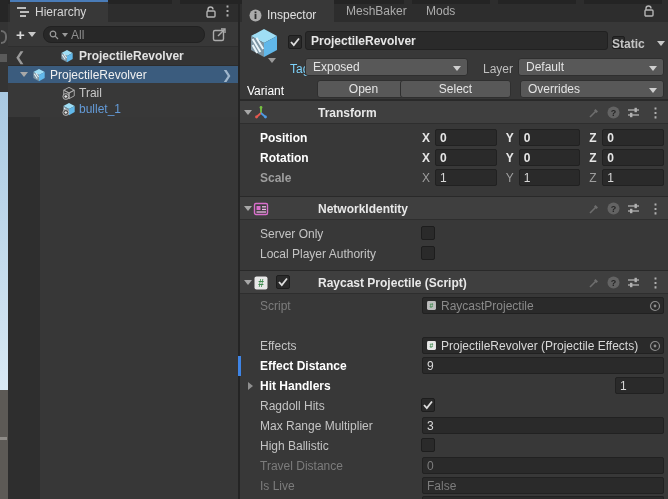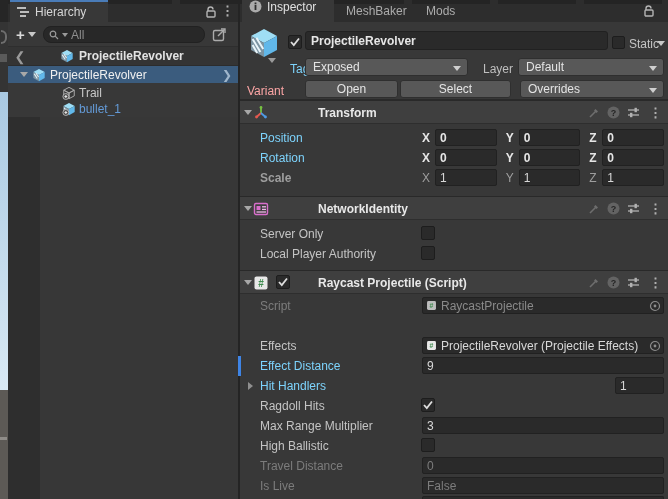--- a/index.html
+++ b/index.html
@@ -53,66 +53,66 @@
   .fold { width:0; height:0; border-left:4px solid transparent; border-right:4px solid transparent;
     border-top:5px solid #A8A8A8; flex:0 0 auto; }
   .fold.closed { border-top:4px solid transparent; border-bottom:4px solid transparent;
     border-left:5px solid #8F8F8F; border-right:none; }
 
   
   #divider { left:238px; top:0; width:2px; height:499px; background:#242424; }
 
   
   #inspector { left:240px; top:0; width:428px; height:499px; background:#383838; }
-  #i-tab { left:2px; top:0; width:92px; height:22px; background:#383838; display:flex; align-items:flex-start;
+  #i-tab { left:2px; top:0; width:92px; height:22px; background:#383838; display:flex; align-items:flex-end;
     padding-left:7px; gap:5px; color:#E0E0E0; }
   .i-tab-inactive { top:4px; color:#ACACAC; }
   #i-tab-meshbaker { left:106px; }
   #i-tab-mods { left:186px; }
   #i-lock { left:402px; top:4px; }
 
   #i-goheader { left:0; top:22px; right:0; height:78px; border-bottom:1px solid #2A2A2A; }
   #go-icon { left:8px; top:5px; width:32px; height:32px; }
   #go-icon-caret { left:28px; top:36px; width:0; height:0; border-left:4px solid transparent;
     border-right:4px solid transparent; border-top:5px solid #9A9A9A; }
   .cb { width:14px; height:14px; background:#2A2A2A; border:1px solid #1D1D1D; border-radius:2px; }
   #go-enable { left:48px; top:13px; }
   #go-name { left:65px; top:9px; width:303px; height:19px; background:#2A2A2A; border:1px solid #212121;
     border-radius:3px; color:#E6E6E6; font-weight:bold; padding:2px 5px; }
   #go-static-cb { left:372px; top:14px; width:13px; height:13px; }
-  #go-static-lbl { left:389px; top:15px; color:#C4C4C4; }
+  #go-static-lbl { left:372px; top:15px; color:#C4C4C4;font-weight:bold; }
   #go-static-caret { left:417px; top:19px; }
   .caret { width:0; height:0; border-left:4px solid transparent; border-right:4px solid transparent;
     border-top:5px solid #C8C8C8; }
   #go-tag-lbl { left:50px; top:40px; color:#7dd3fc; }
   .dd { background:#585858; border:1px solid #2F2F2F; border-radius:3px; height:18px; color:#E4E4E4;
     padding:1px 18px 0 7px; position:absolute; }
   .dd::after { content:""; position:absolute; right:6px; top:7px; width:0; height:0;
     border-left:4px solid transparent; border-right:4px solid transparent; border-top:5px solid #CFCFCF; }
   #go-tag-dd { left:65px; top:36px; width:163px; }
   #go-layer-lbl { left:243px; top:40px; color:#BFBFBF; }
   #go-layer-dd { left:278px; top:36px; width:146px; }
-  #go-variant-lbl { left:7px; top:62px; color:#fca5a5; }
+  #go-variant-lbl { left:7px; top:62px; color:#ffffff; }
   .btn { background:#585858; border:1px solid #2F2F2F; border-radius:3px; height:18px; color:#E4E4E4;
     text-align:center; padding-top:1px; position:absolute; }
-  #go-open-btn { left:65px; top:58px; width:93px;text-align:center; }
+  #go-open-btn { left:77px; top:58px; width:93px;text-align:center; }
   #go-select-btn { left:160px; top:58px; width:111px; }
   #go-overrides-dd { left:280px; top:58px; width:144px; }
 
   .comp-header { left:0; right:0; height:24px; background:#3F3F3F; border-top:1px solid #292929;
     border-bottom:1px solid #2E2E2E; }
   .comp-header .fold { position:absolute; left:4px; top:9px; }
   .comp-header .cicon { position:absolute; left:13px; top:4px; width:16px; height:16px; }
   .ctitle { position:absolute; left:58px; top:5px; font-weight:bold; color:#E8E8E8;margin-left:20px; }
   .hdr-icons { position:absolute; right:6px; top:4px; display:flex; gap:7px; align-items:center; }
   .hdr-icons .kebab { margin-left:2px; }
 
   .prow { position:absolute; left:0; right:0; height:20px; }
   .plbl { position:absolute; left:20px; top:3px; color:#C4C4C4; white-space:nowrap; }
-  .plbl.bold { font-weight:normal; color:#7dd3fc; }
+  .plbl.bold { font-weight:bold; color:#ffffff; }
   .plbl.dim { color:#7C7C7C; }
   .plbl.scale { color:#9E9E9E;font-weight:bold; }
   .field { background:#2A2A2A; border:1px solid #212121; border-radius:2px; height:17px; color:#D8D8D8;
     padding:1px 4px 0 4px; }
   .fullfield { position:absolute; left:182px; right:4px; top:1px; }
   .fullfield.dim { color:#7C7C7C; }
   .axisbox { position:absolute; left:182px; right:4px; top:1px; display:flex; align-items:center; }
   .ax { width:13px; flex:0 0 auto; }
   .af { flex:1 1 0; margin-right:9px; }
   .axisbox .af:last-child { margin-right:0; }

